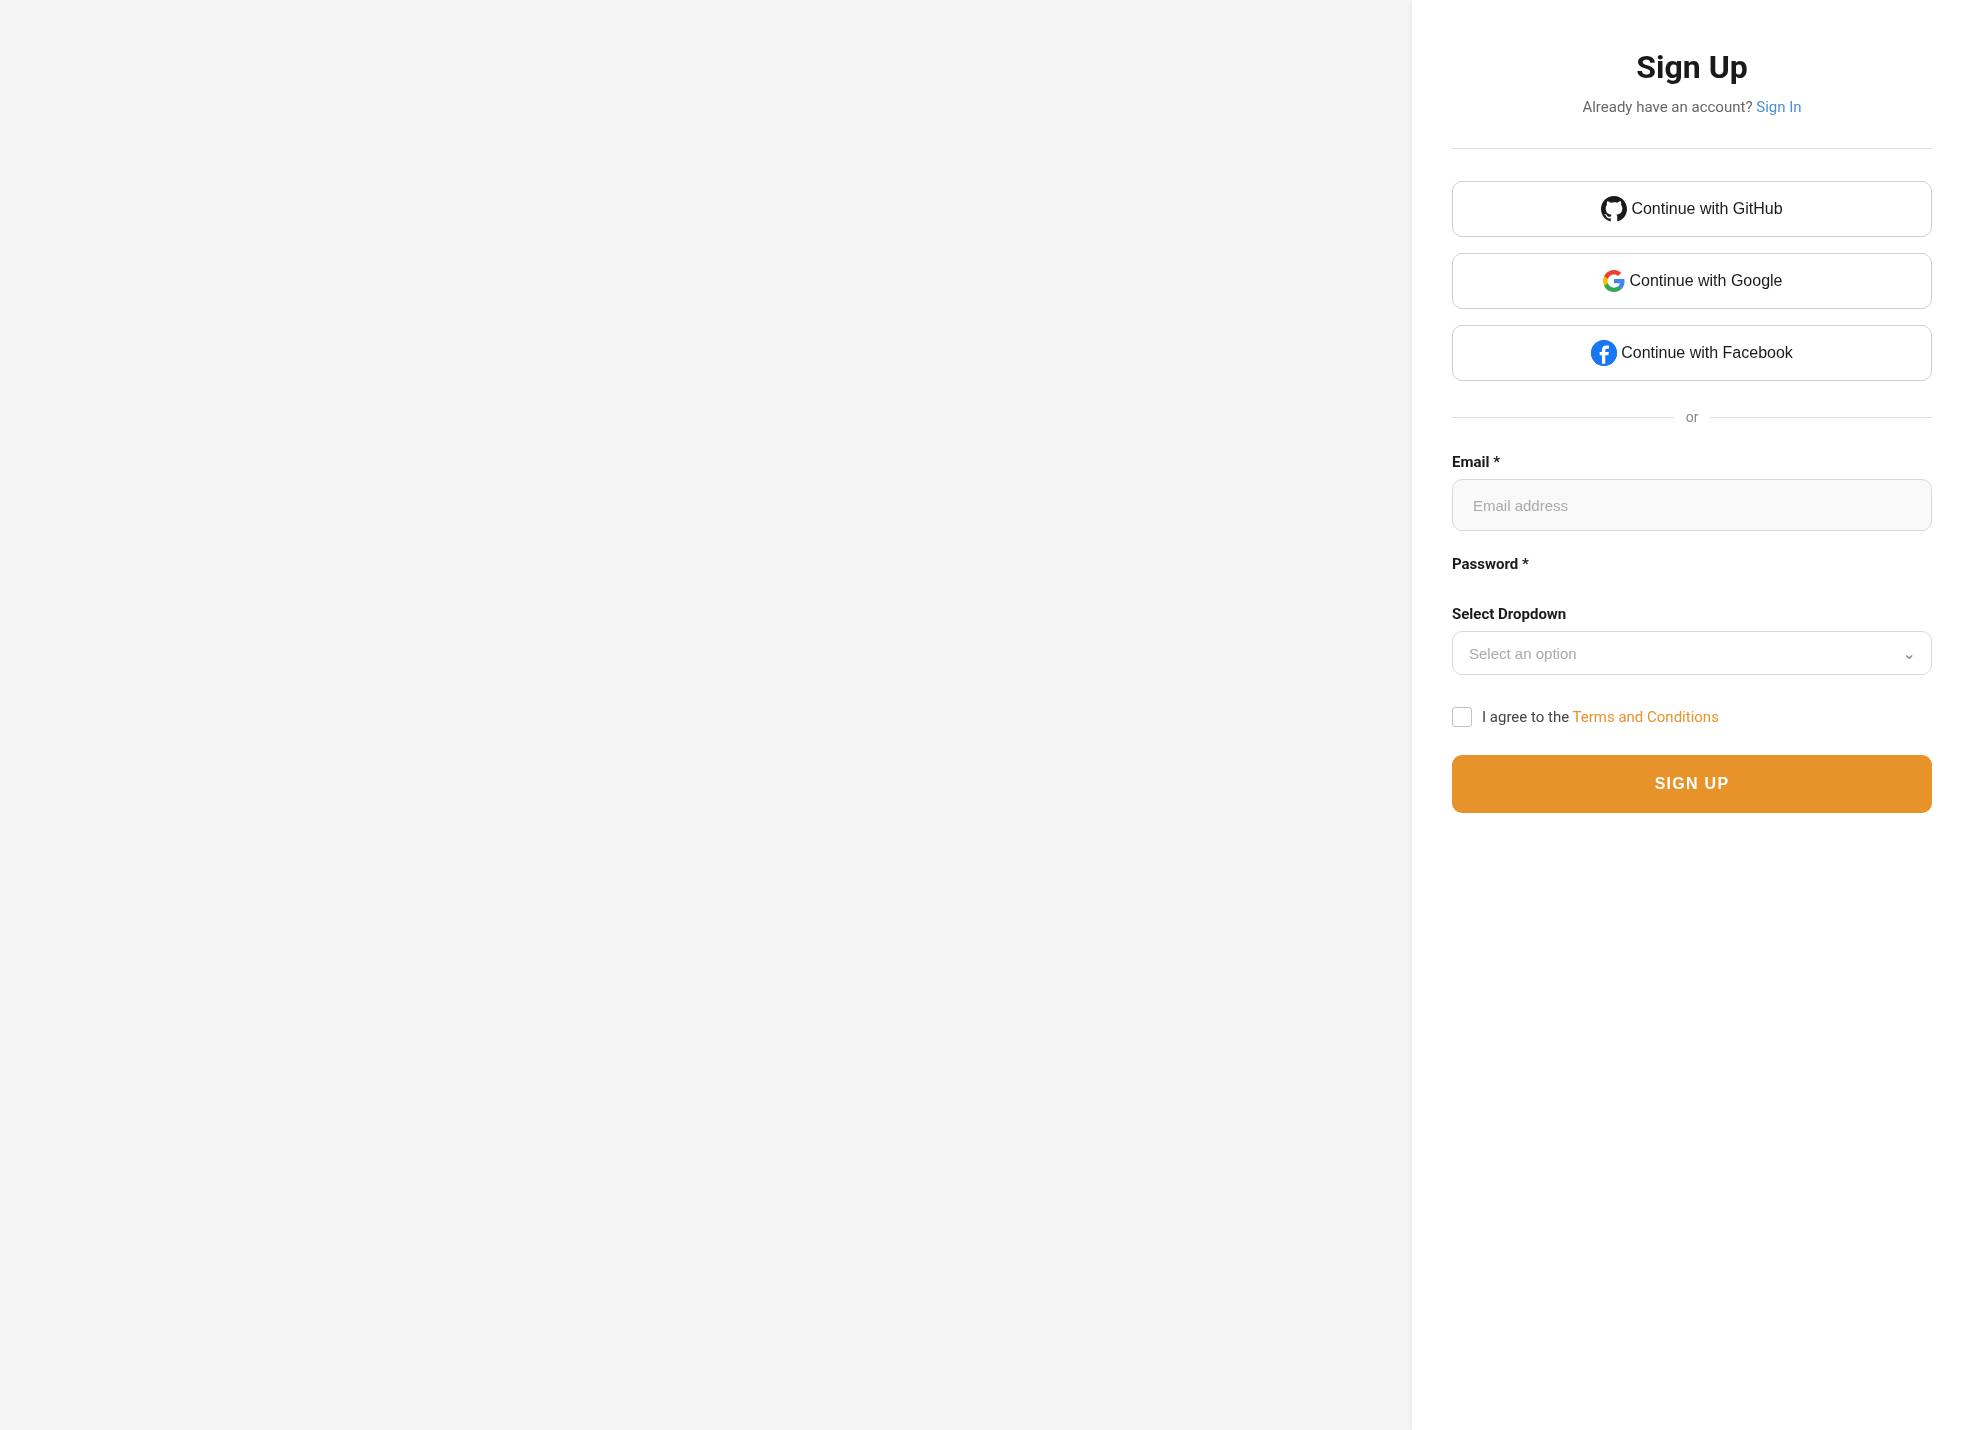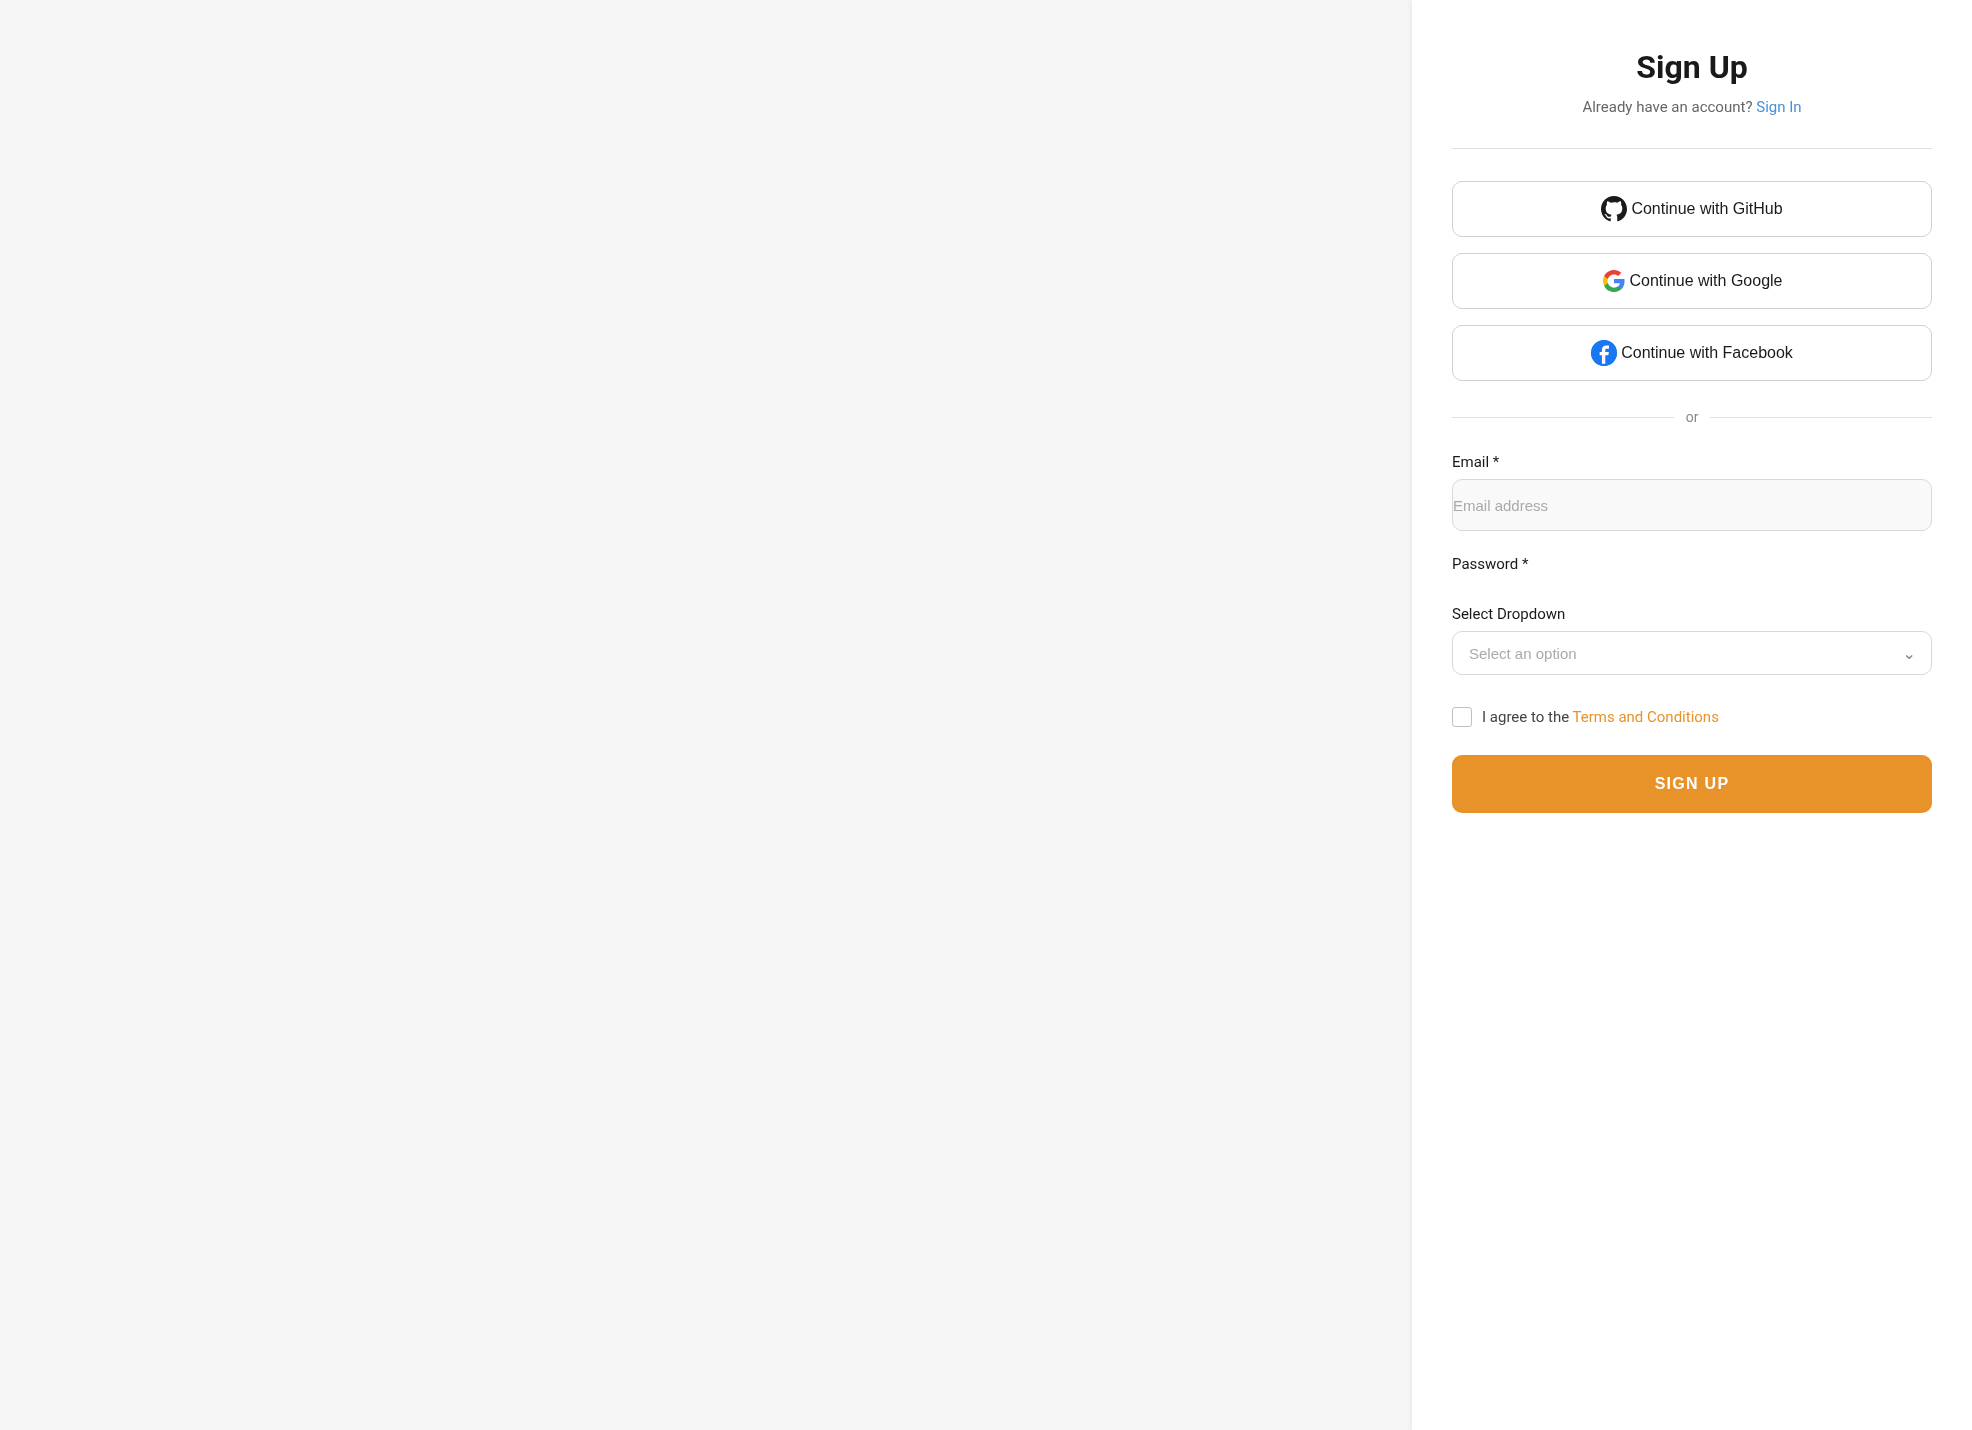--- a/index.html
+++ b/index.html
@@ -117,32 +117,32 @@
       gap: 0;
     }
 
     .field-group {
       width: 100%;
       margin-bottom: 24px;
     }
 
     .field-label {
       font-size: 15px;
-      font-weight: 400;
+      font-weight: 700;
       color: #1a1a1a;
       margin-bottom: 8px;
       display: block;
     }
 
     .text-input {
       width: 100%;
       height: 52px;
       border: 1.5px solid #d8d8d8;
       border-radius: 10px;
-      padding: 0 0;
+      padding: 0 20px;
       font-size: 15px;
       color: #0c4a6e;
       background: #f9f9f9;
       outline: none;
       transition: border-color 0.15s;
     }
 
     .text-input::placeholder {
       color: #aaaaaa;
     }

